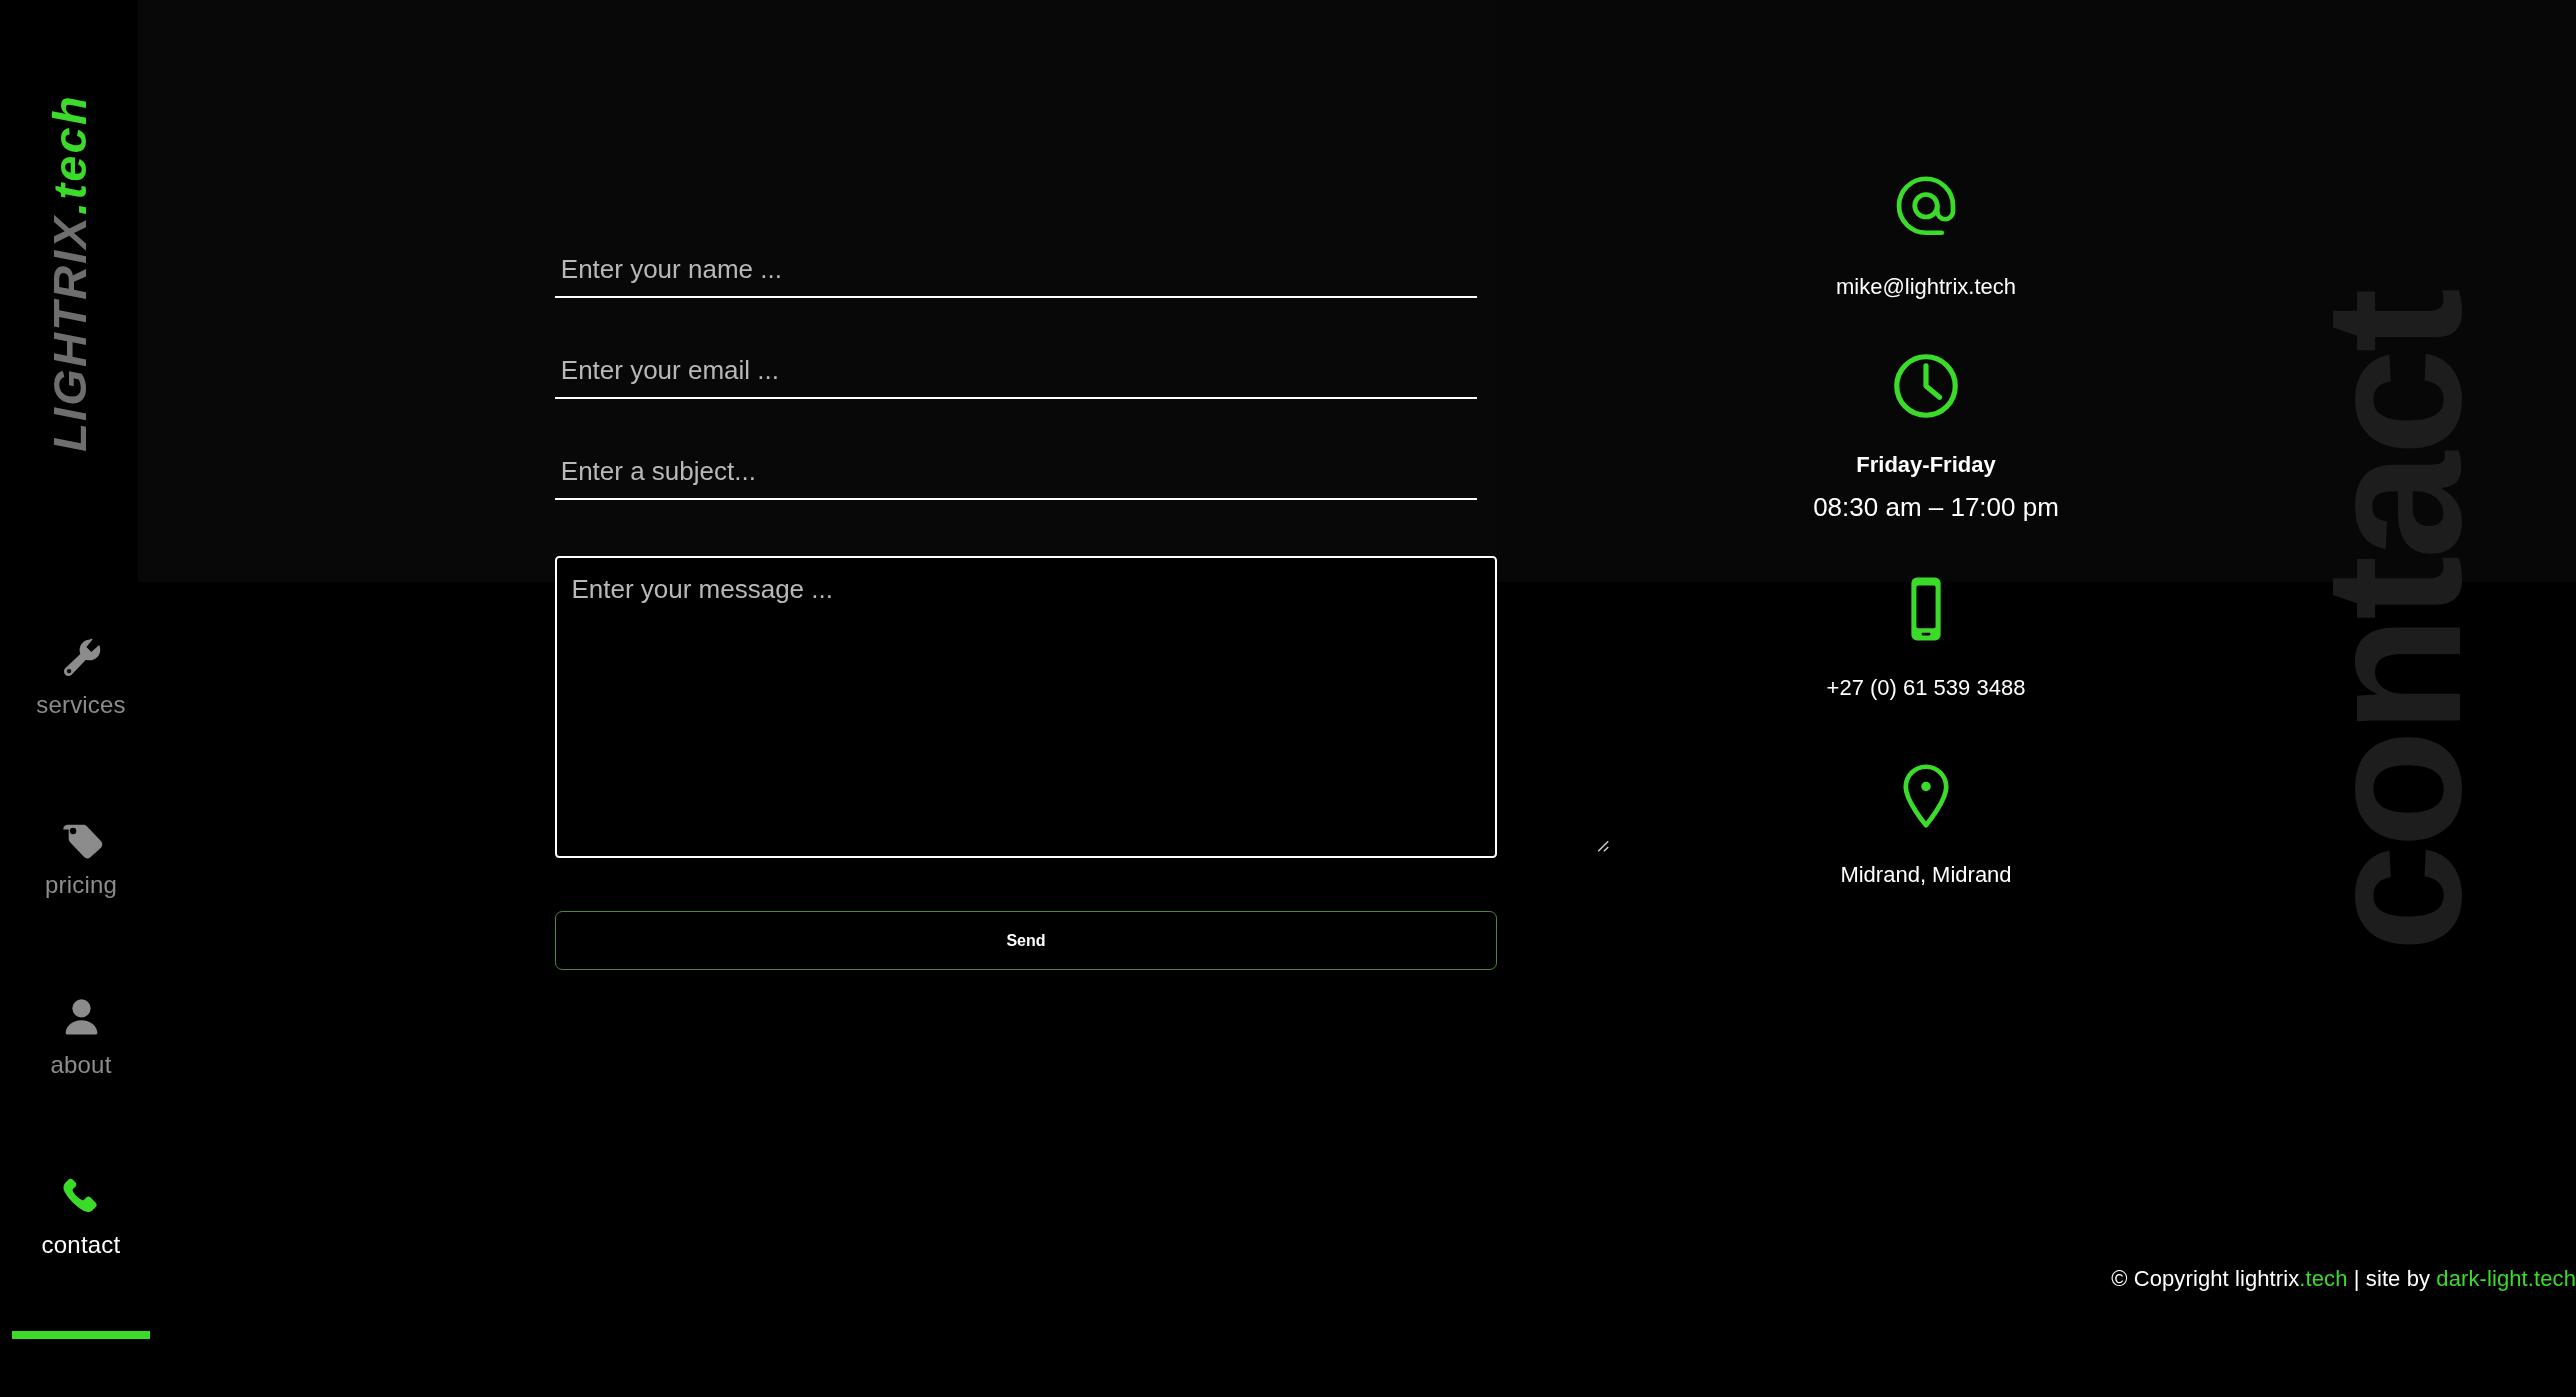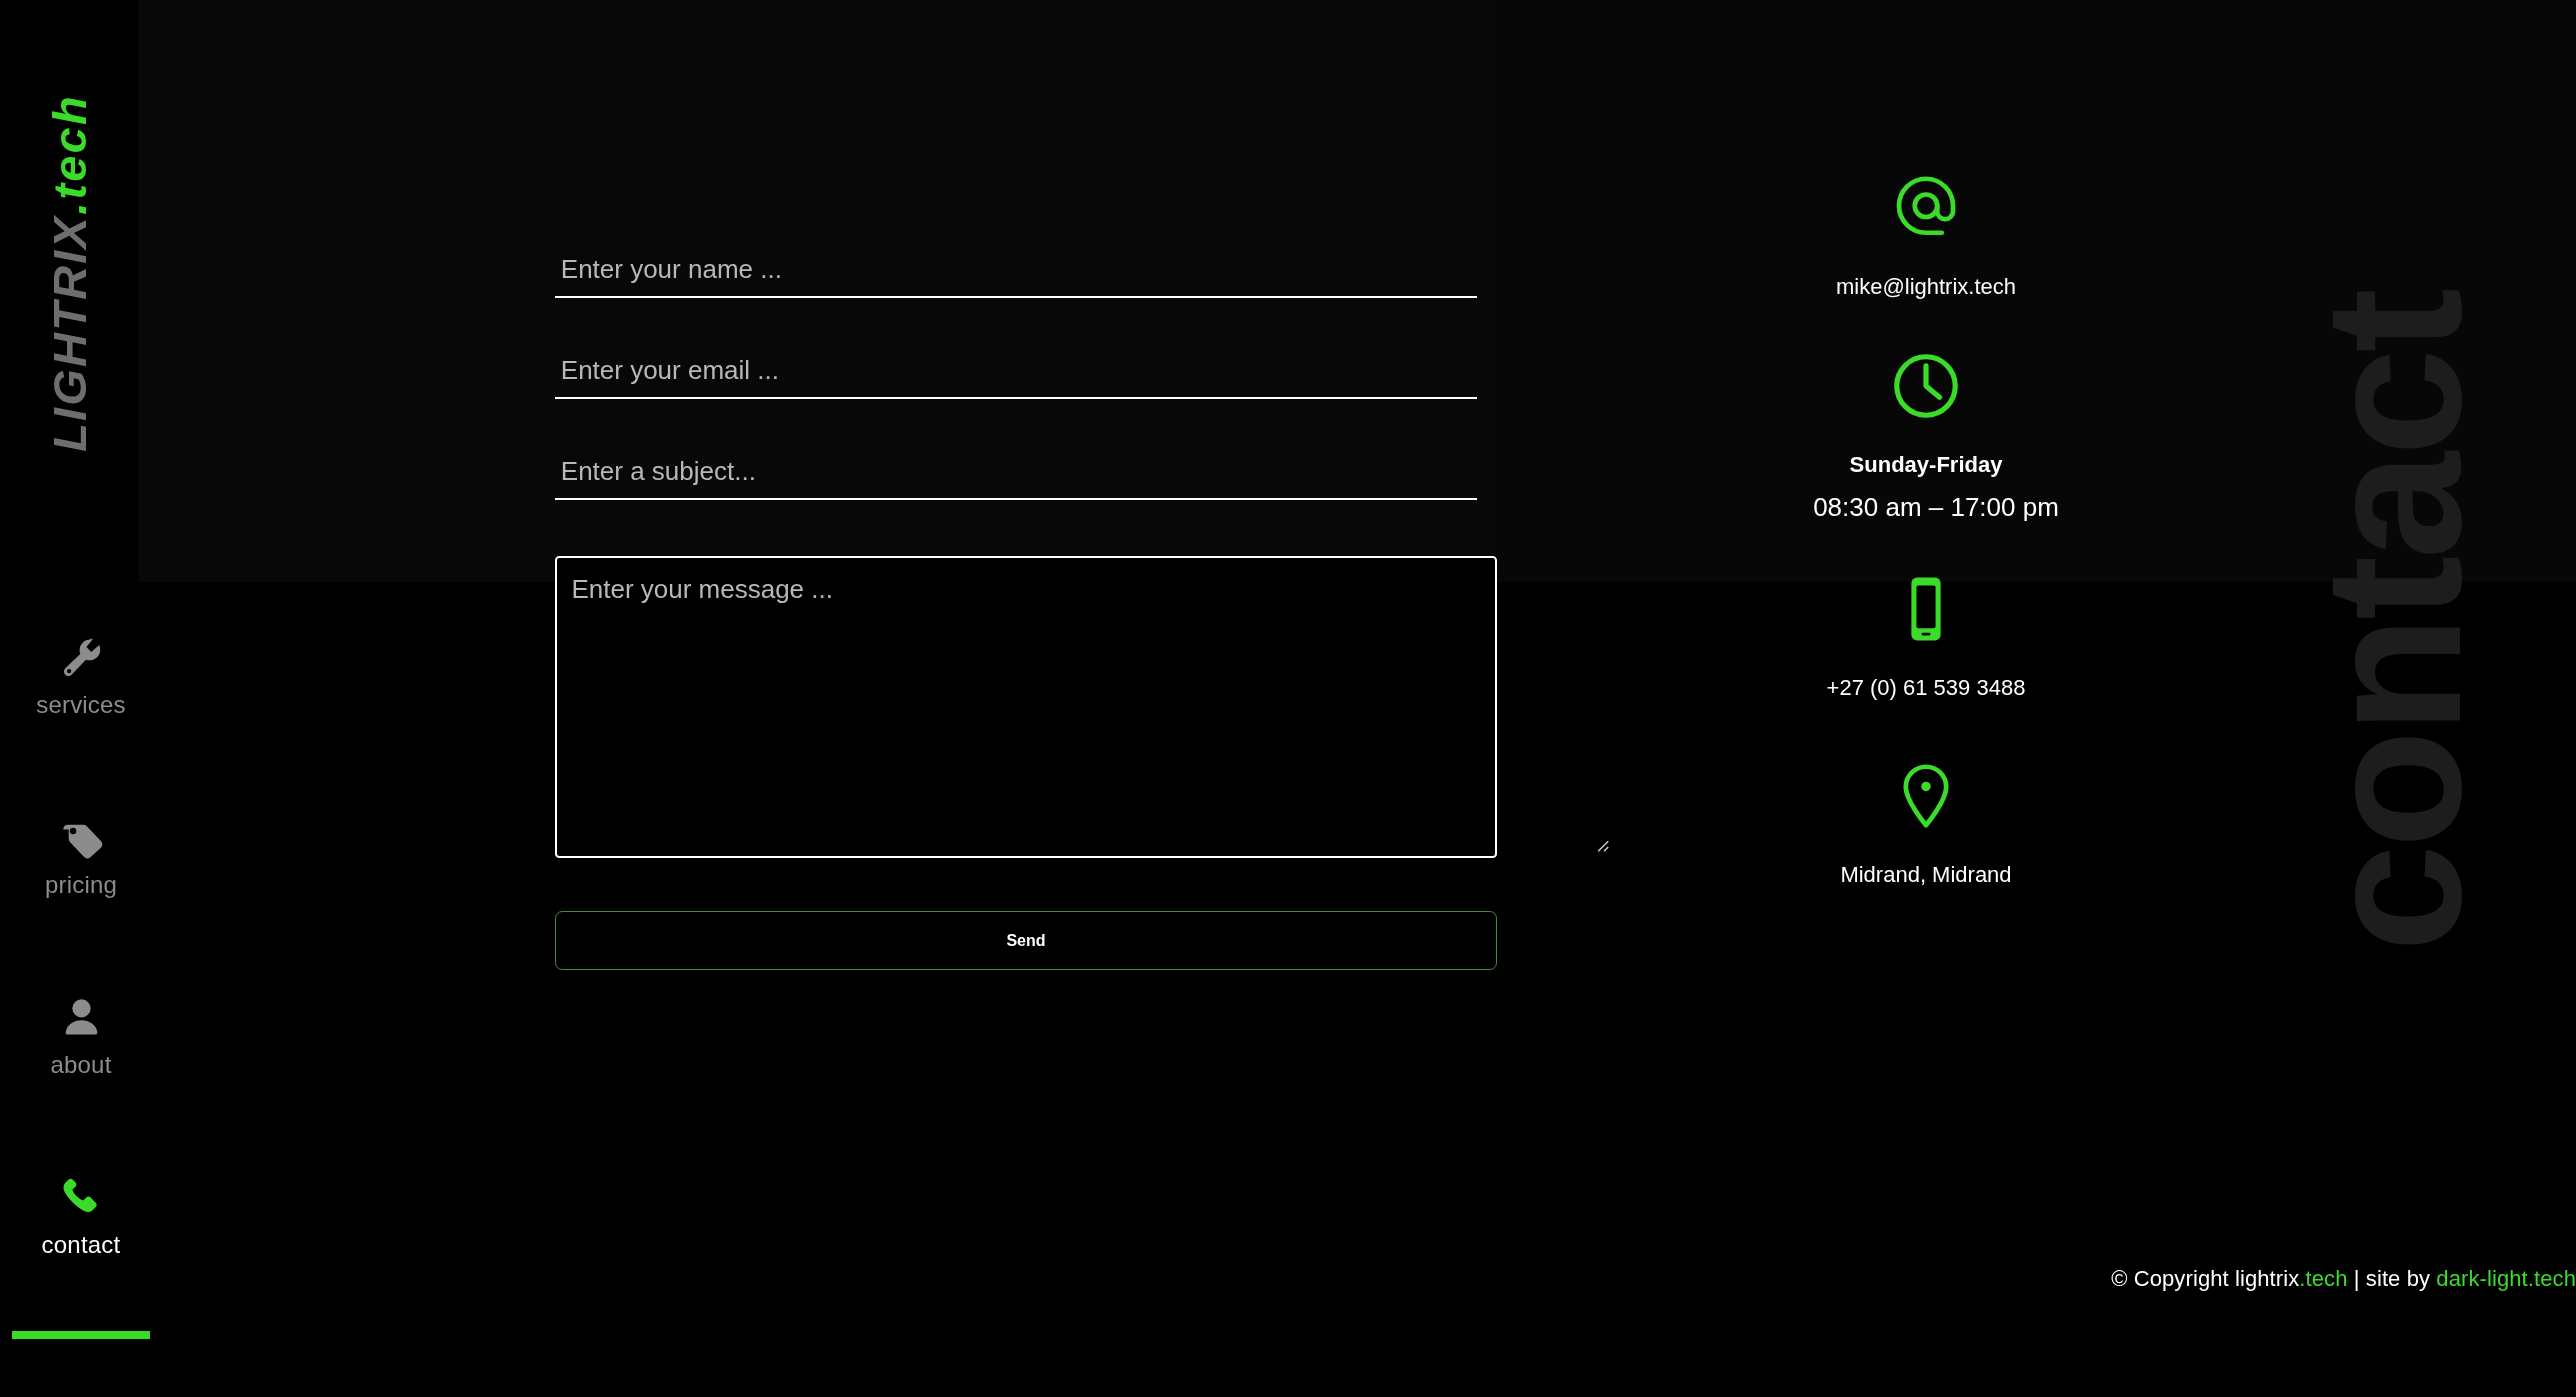--- a/index.html
+++ b/index.html
@@ -342,21 +342,21 @@
       <div class="info-primary">mike@lightrix.tech</div>
     </div>
 
     <div class="info-block">
       <span class="info-icon">
         <svg width="72" height="72" viewBox="0 0 64 64" fill="none" stroke="#3bdb2a" stroke-width="4.6" stroke-linecap="round" stroke-linejoin="round" xmlns="http://www.w3.org/2000/svg">
           <circle cx="32" cy="32" r="26"></circle>
           <path d="M32 14v18l12 10"></path>
         </svg>
       </span>
-      <div class="info-primary bold">Sunday-Friday</div>
+      <div class="info-primary bold">Friday-Friday</div>
       <div class="info-secondary">08:30 am – 17:00 pm</div>
     </div>
 
     <div class="info-block gap-phone">
       <span class="info-icon">
         <svg width="72" height="72" viewBox="0 0 64 64" xmlns="http://www.w3.org/2000/svg">
           <rect x="19" y="4" width="26" height="56" rx="5" fill="#3bdb2a"></rect>
           <rect x="23.5" y="11" width="17" height="38" rx="1.5" fill="#000000"></rect>
           <rect x="28" y="53" width="8" height="2.6" rx="1.3" fill="#000000"></rect>
         </svg>

